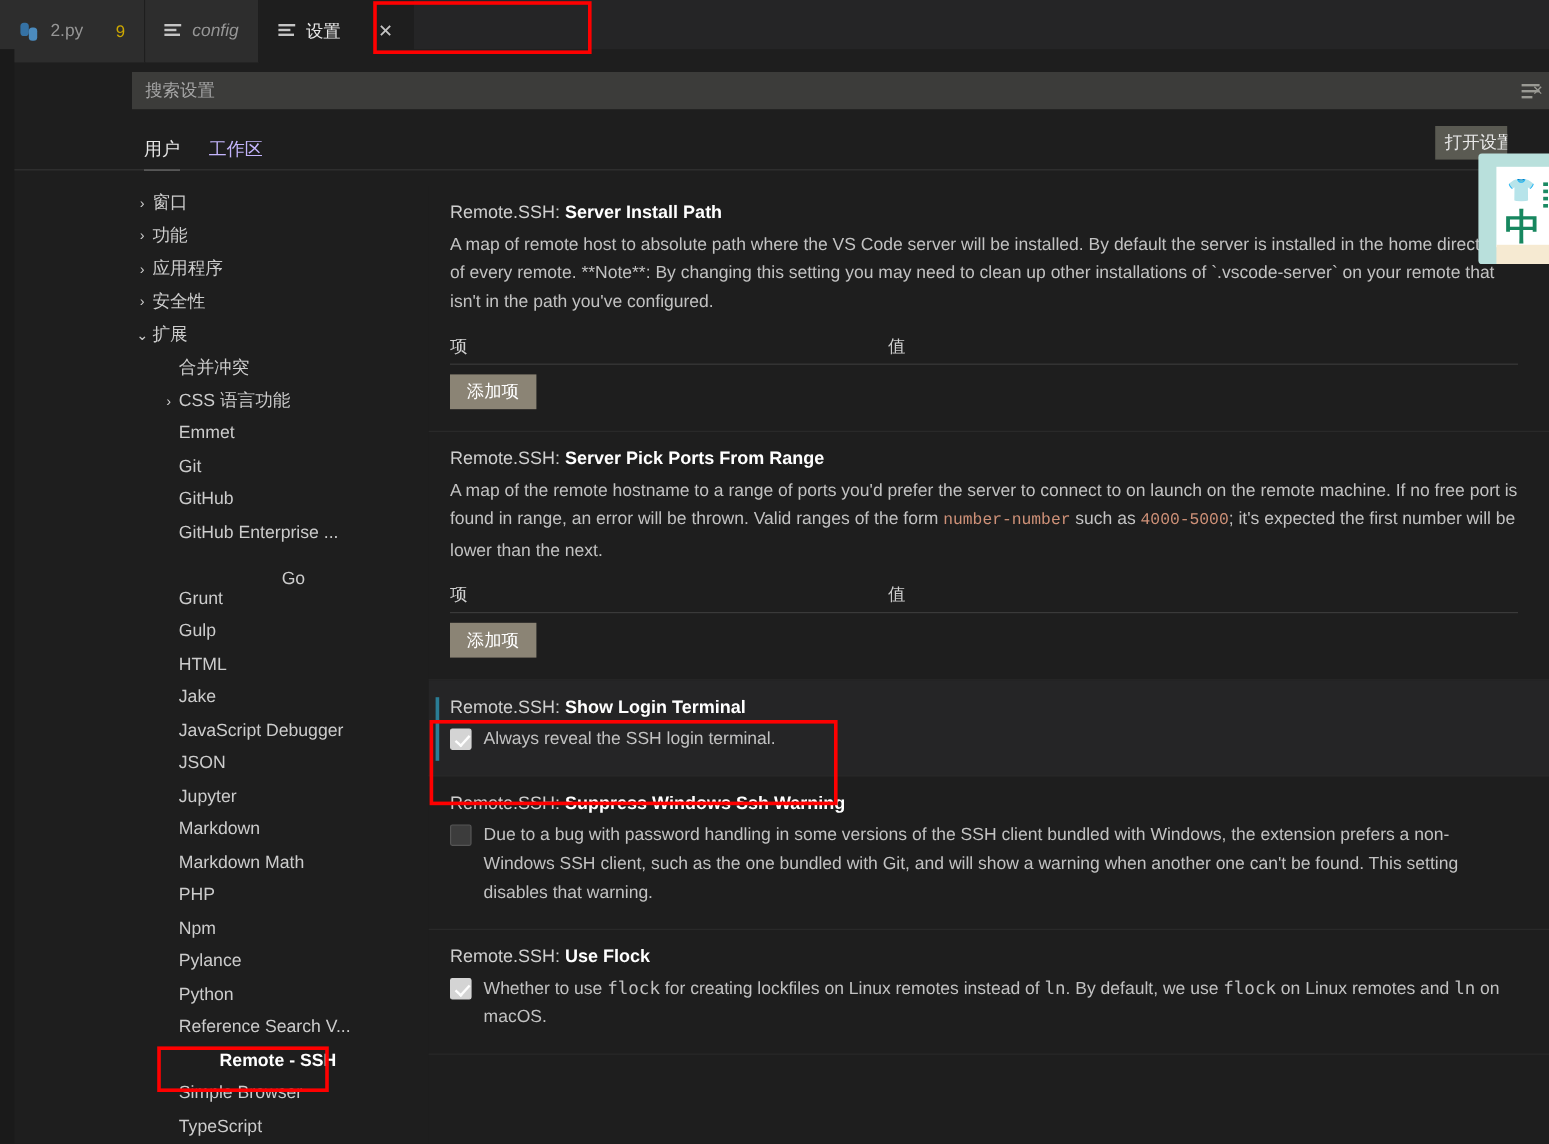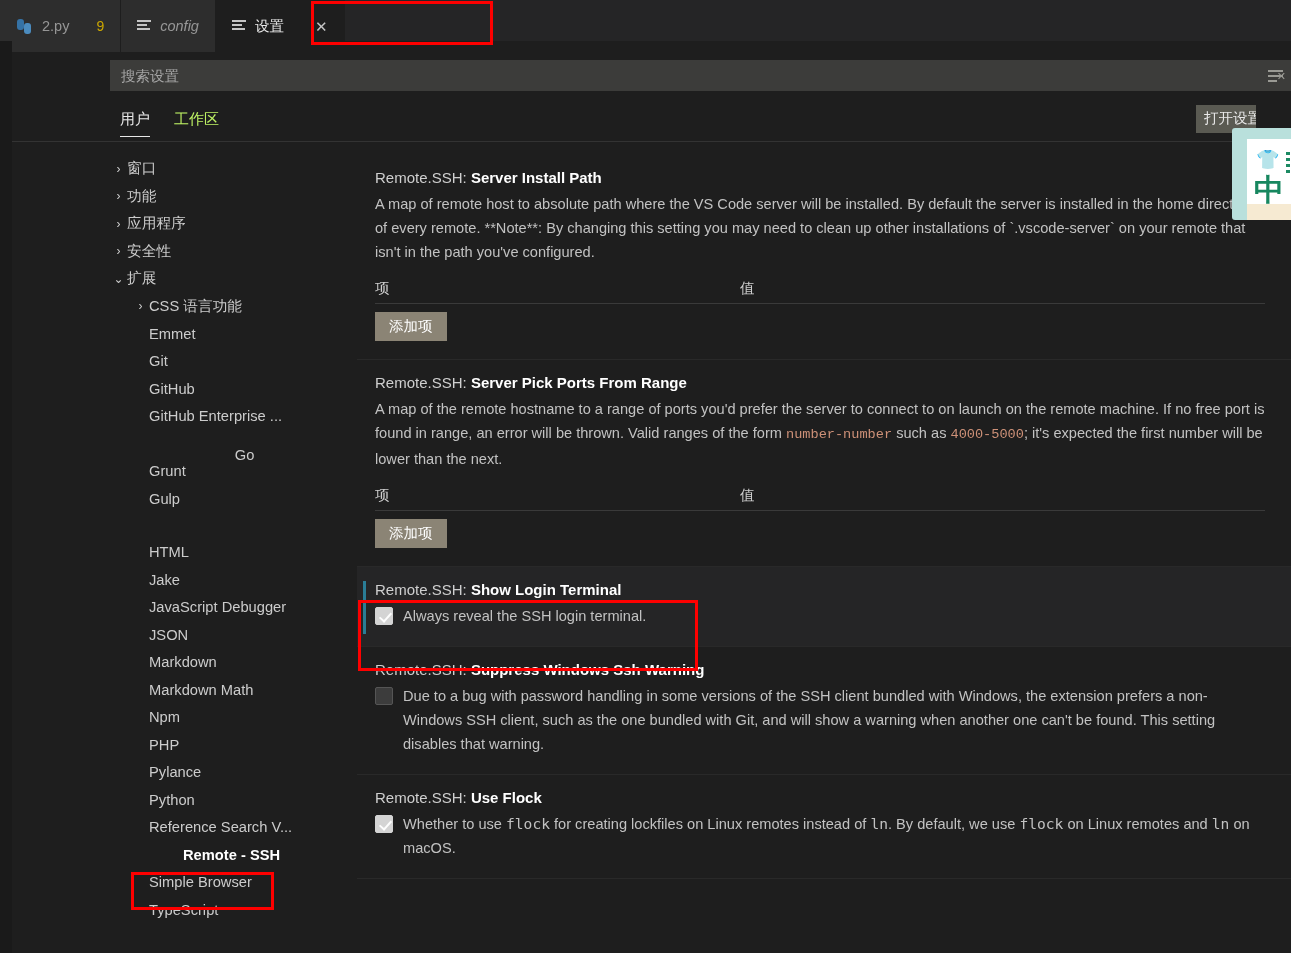--- a/index.html
+++ b/index.html
@@ -65,24 +65,24 @@
   #clearfilter b:nth-child(1){top:10px;}
   #clearfilter b:nth-child(2){top:15px;}
   #clearfilter b:nth-child(3){top:20px; width:9px;}
   #clearfilter span {
     position:absolute; right:5px; top:12px; color:#9a9a94; font-size:11px; line-height:9px;
   }
 
   
   #scopetabs {
     position:absolute; left:110px; top:105px; width:1181px; height:37px;
-    display:flex; align-items:center; gap:24px; padding-left:10px;
+    display:flex; align-items:flex-end; gap:24px; padding-left:10px;
   }
   .scopetab {
-    font-size:15px; color:#bef264; padding-bottom:8px; position:relative;
+    font-size:15px; color:#c4b5fd; padding-bottom:8px; position:relative;
   }
   .scopetab.active { color:#e7e7e7; }
   .scopetab.active::after {
     content:""; position:absolute; left:0; right:0; bottom:0;
     height:1.5px; background:#e7e7e7;
   }
   #scopedivider {
     position:absolute; left:12px; top:141px; width:1279px; height:1px; background:#333333;
   }
 
@@ -258,20 +258,24 @@
     </div>
     <div class="treeitem" style="padding-left: 98px;">
       <span class="chev">›</span>
       <span>安全性</span>
     </div>
     <div class="treeitem" style="padding-left: 98px;">
       <span class="chev">⌄</span>
       <span>扩展</span>
     </div>
     <div class="treeitem" style="padding-left: 120px;">
+      <span class="chev empty">›</span>
+      <span>合并冲突</span>
+    </div>
+    <div class="treeitem" style="padding-left: 120px;">
       <span class="chev">›</span>
       <span>CSS 语言功能</span>
     </div>
     <div class="treeitem" style="padding-left: 120px;">
       <span class="chev empty">›</span>
       <span>Emmet</span>
     </div>
     <div class="treeitem" style="padding-left: 120px;">
       <span class="chev empty">›</span>
       <span>Git</span>
@@ -289,51 +293,55 @@
       <span>Go</span>
     </div>
     <div class="treeitem" style="padding-left: 120px;">
       <span class="chev empty">›</span>
       <span>Grunt</span>
     </div>
     <div class="treeitem" style="padding-left: 120px;">
       <span class="chev empty">›</span>
       <span>Gulp</span>
     </div>
-    <div class="treeitem" style="padding-left: 120px; margin-top: 26px;">
+    <div class="treeitem" style="padding-left: 120px;">
       <span class="chev empty">›</span>
       <span>HTML</span>
     </div>
     <div class="treeitem" style="padding-left: 120px;">
       <span class="chev empty">›</span>
       <span>Jake</span>
     </div>
     <div class="treeitem" style="padding-left: 120px;">
       <span class="chev empty">›</span>
       <span>JavaScript Debugger</span>
     </div>
     <div class="treeitem" style="padding-left: 120px;">
       <span class="chev empty">›</span>
       <span>JSON</span>
     </div>
     <div class="treeitem" style="padding-left: 120px;">
       <span class="chev empty">›</span>
+      <span>Jupyter</span>
+    </div>
+    <div class="treeitem" style="padding-left: 120px;">
+      <span class="chev empty">›</span>
       <span>Markdown</span>
     </div>
     <div class="treeitem" style="padding-left: 120px;">
       <span class="chev empty">›</span>
       <span>Markdown Math</span>
     </div>
     <div class="treeitem" style="padding-left: 120px;">
       <span class="chev empty">›</span>
+      <span>PHP</span>
+    </div>
+    <div class="treeitem" style="padding-left: 120px;">
+      <span class="chev empty">›</span>
       <span>Npm</span>
-    </div>
-    <div class="treeitem" style="padding-left: 120px;">
-      <span class="chev empty">›</span>
-      <span>PHP</span>
     </div>
     <div class="treeitem" style="padding-left: 120px;">
       <span class="chev empty">›</span>
       <span>Pylance</span>
     </div>
     <div class="treeitem" style="padding-left: 120px;">
       <span class="chev empty">›</span>
       <span>Python</span>
     </div>
     <div class="treeitem" style="padding-left: 120px;">

